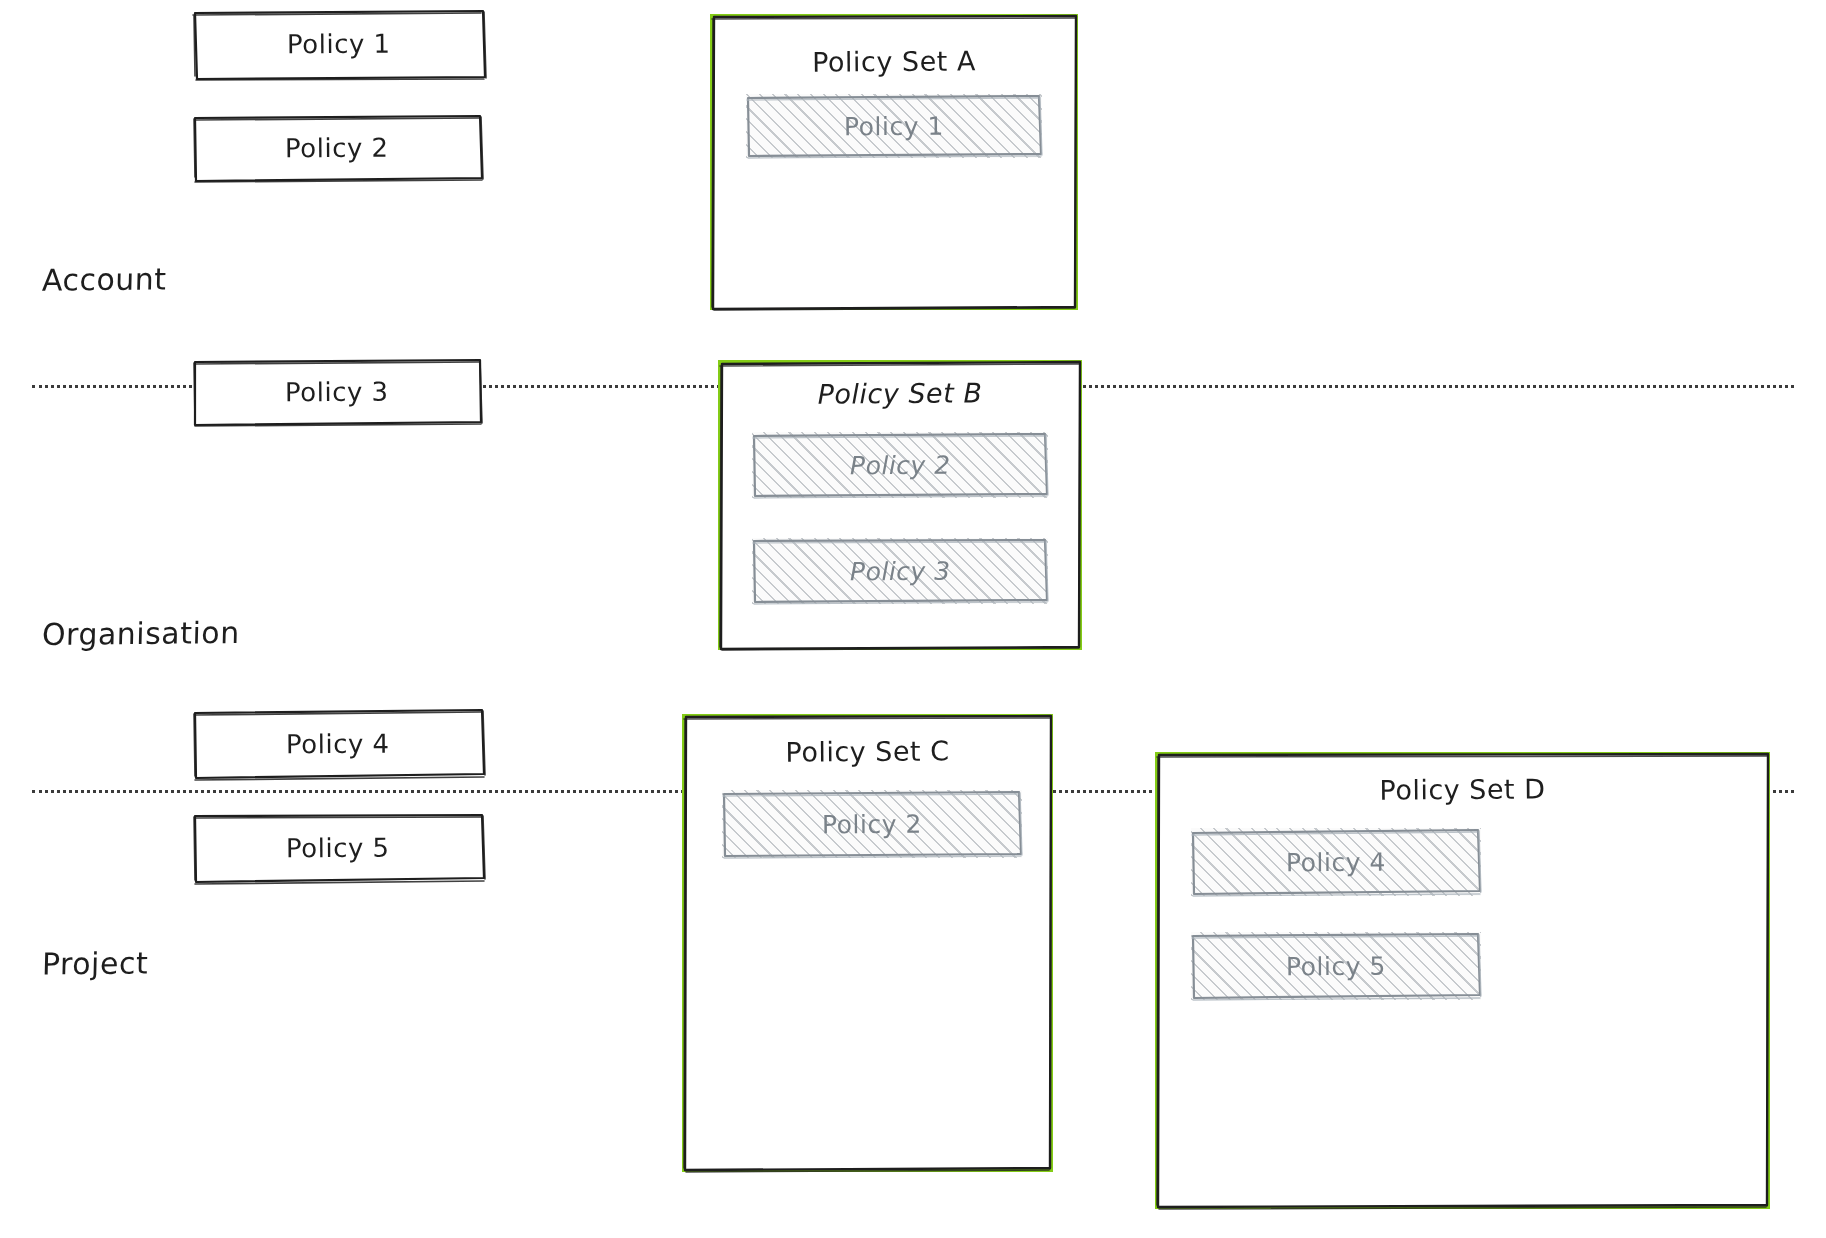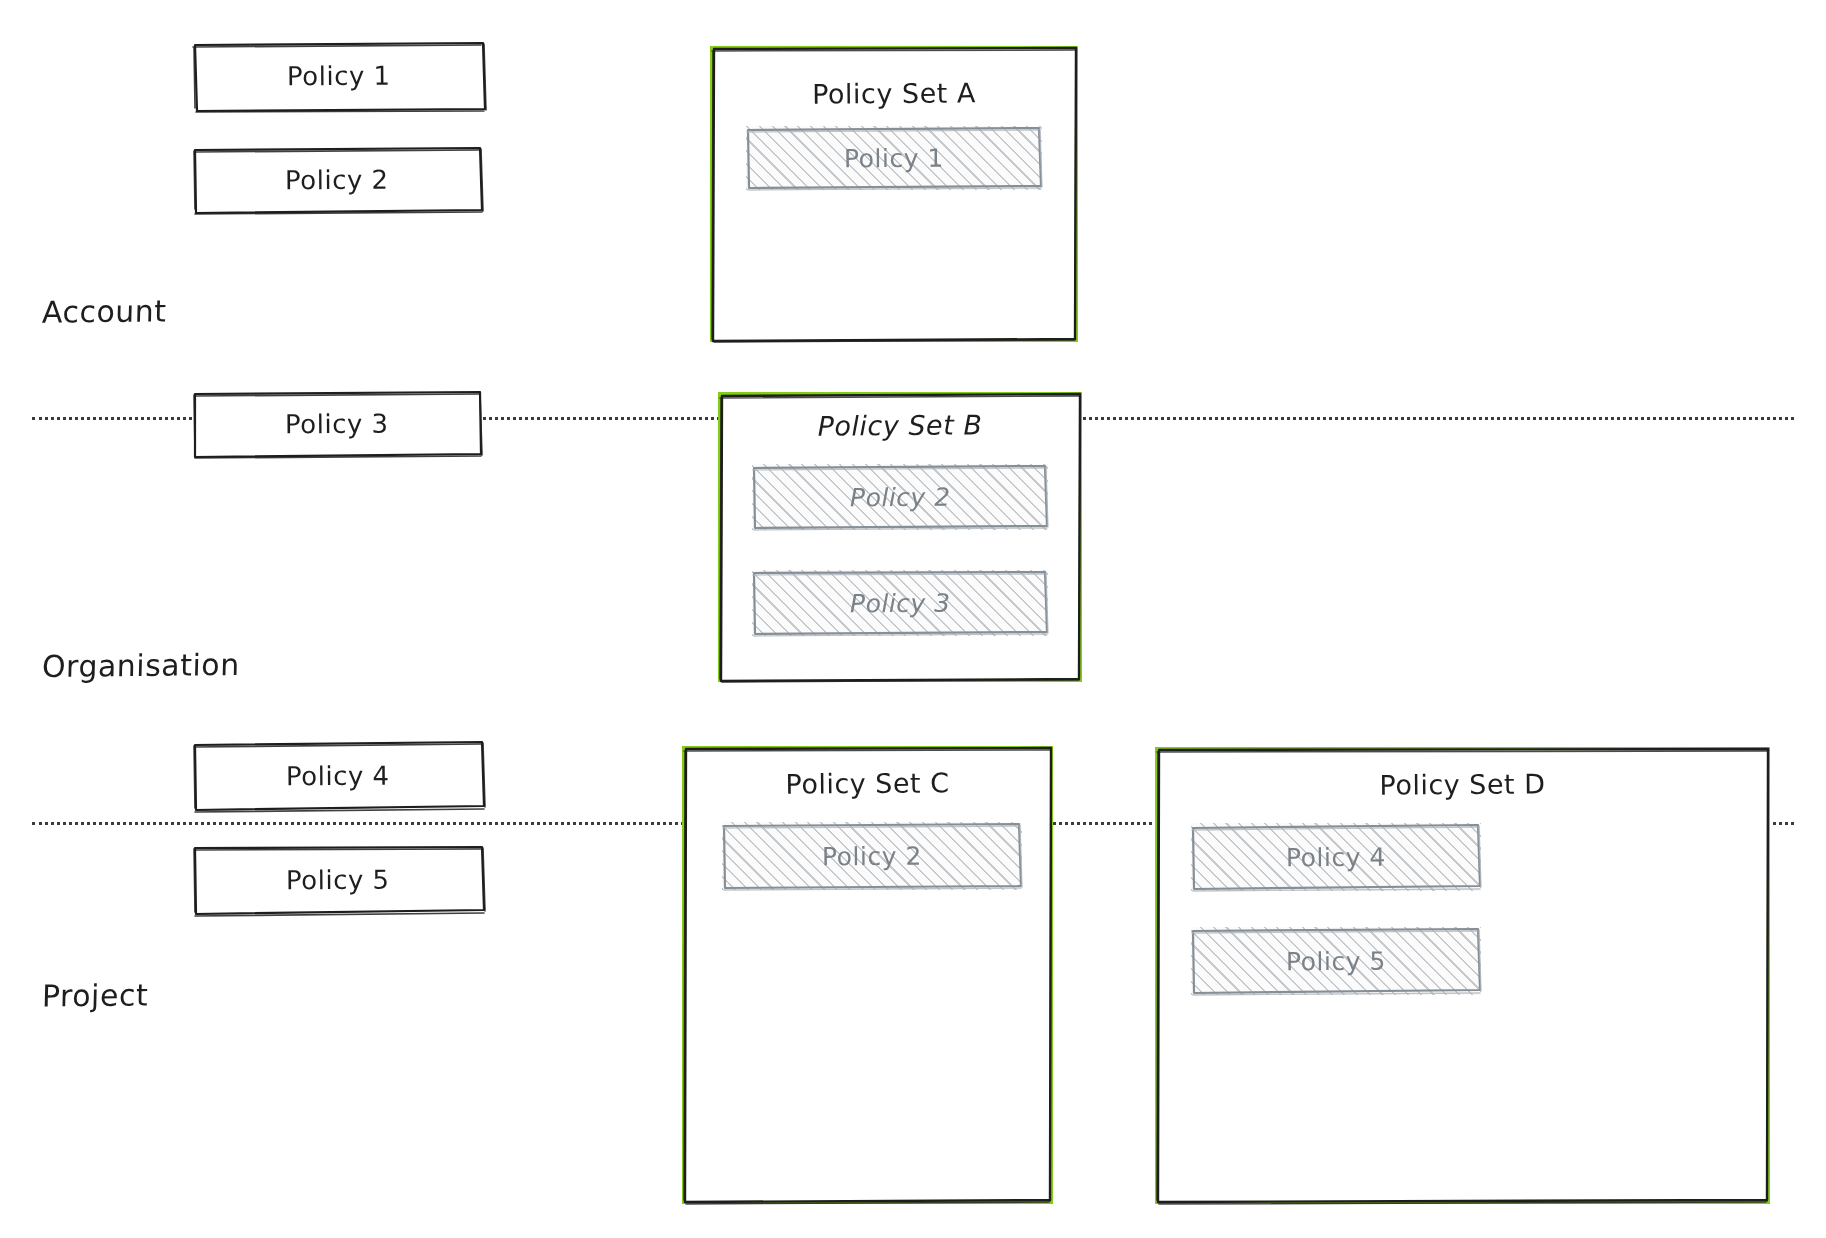--- a/index.html
+++ b/index.html
@@ -2,21 +2,21 @@
 <html><head>
 <meta charset="utf-8">
 <style>
   html,body{margin:0;padding:0;background:#ffffff;}
   body{
     width:1826px;height:1238px;
     font-family:"DejaVu Sans", sans-serif;
     overflow:hidden;
     position:relative;
   }
-  #stage{position:absolute;left:0;top:0;width:1826px;height:1130px;margin-top:32px;}
+  #stage{position:absolute;left:0;top:0;width:1826px;height:1130px;}
 
   
   .hand{
     font-family:"DejaVu Sans", sans-serif;
     font-weight:400;
     letter-spacing:.5px;
   }
 
   
   .band-label{
@@ -189,21 +189,21 @@
 
     <div class="chip" style="left:40px;top:76px;width:300px;height:68px;">
       <svg class="sk" viewBox="0 0 300 68" preserveAspectRatio="none">
         <path d="M2 4 L297 2 L299 64 L3 66 Z" fill="none" stroke="#868e96" stroke-width="2.2" stroke-linejoin="round"></path>
         <path d="M1 6 L296 4 M298 3 L300 65 M299 66 L2 68" fill="none" stroke="#adb5bd" stroke-width="1.3" stroke-linecap="round" opacity=".8"></path>
       </svg>
       <span class="hand lbl">Policy 2</span>
     </div>
   </div>
 
-  <div class="policy-set" style="left:1155px;top:715px;width:615px;height:457px;">
+  <div class="policy-set" style="left:1155px;top:752px;width:615px;height:457px;">
     <svg class="sk" viewBox="0 0 615 457" preserveAspectRatio="none">
       <path d="M4 3 L613 2 L612 453 L3 455 Z" fill="#ffffff" stroke="#1e1e1e" stroke-width="2.4" stroke-linejoin="round"></path>
       <path d="M2 5 L612 4 M613 3 L612 454 M611 455 L4 457 M3 5 L2 453" fill="none" stroke="#1e1e1e" stroke-width="1.5" stroke-linecap="round" opacity=".8"></path>
     </svg>
     <div class="hand set-title" style="top:22px;">Policy Set D</div>
 
     <div class="chip" style="left:36px;top:76px;width:290px;height:68px;">
       <svg class="sk" viewBox="0 0 290 68" preserveAspectRatio="none">
         <path d="M2 5 L287 2 L289 63 L3 66 Z" fill="none" stroke="#868e96" stroke-width="2.2" stroke-linejoin="round"></path>
         <path d="M1 7 L286 4 M288 3 L290 64 M289 66 L2 68" fill="none" stroke="#adb5bd" stroke-width="1.3" stroke-linecap="round" opacity=".8"></path>

